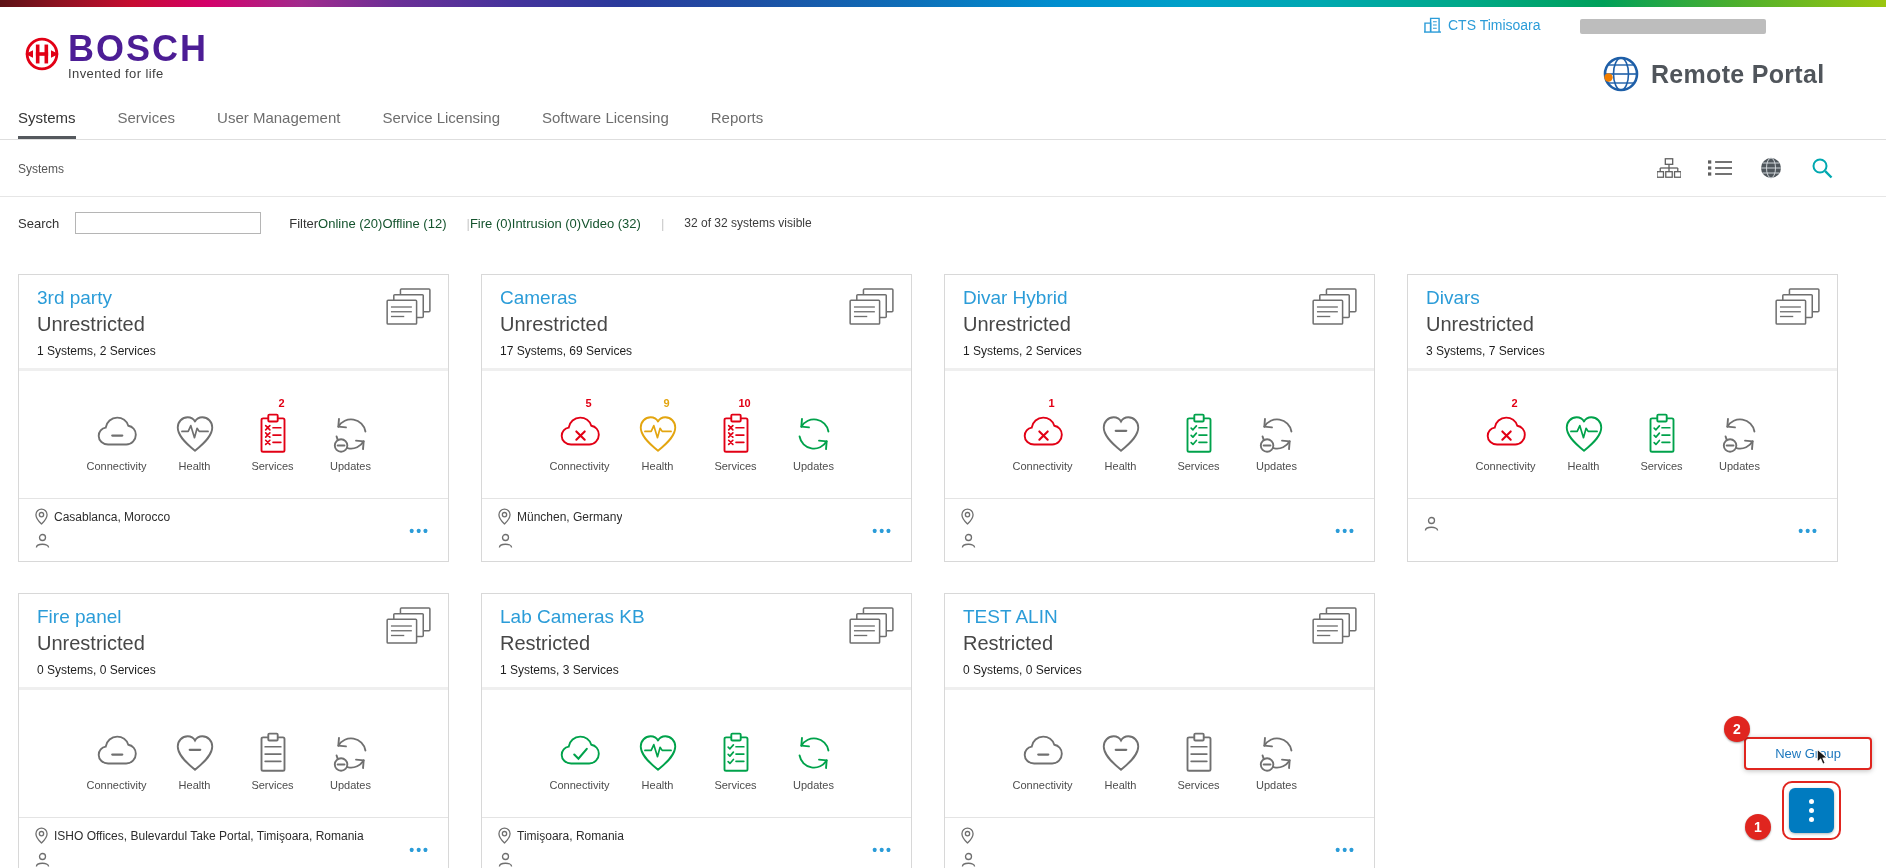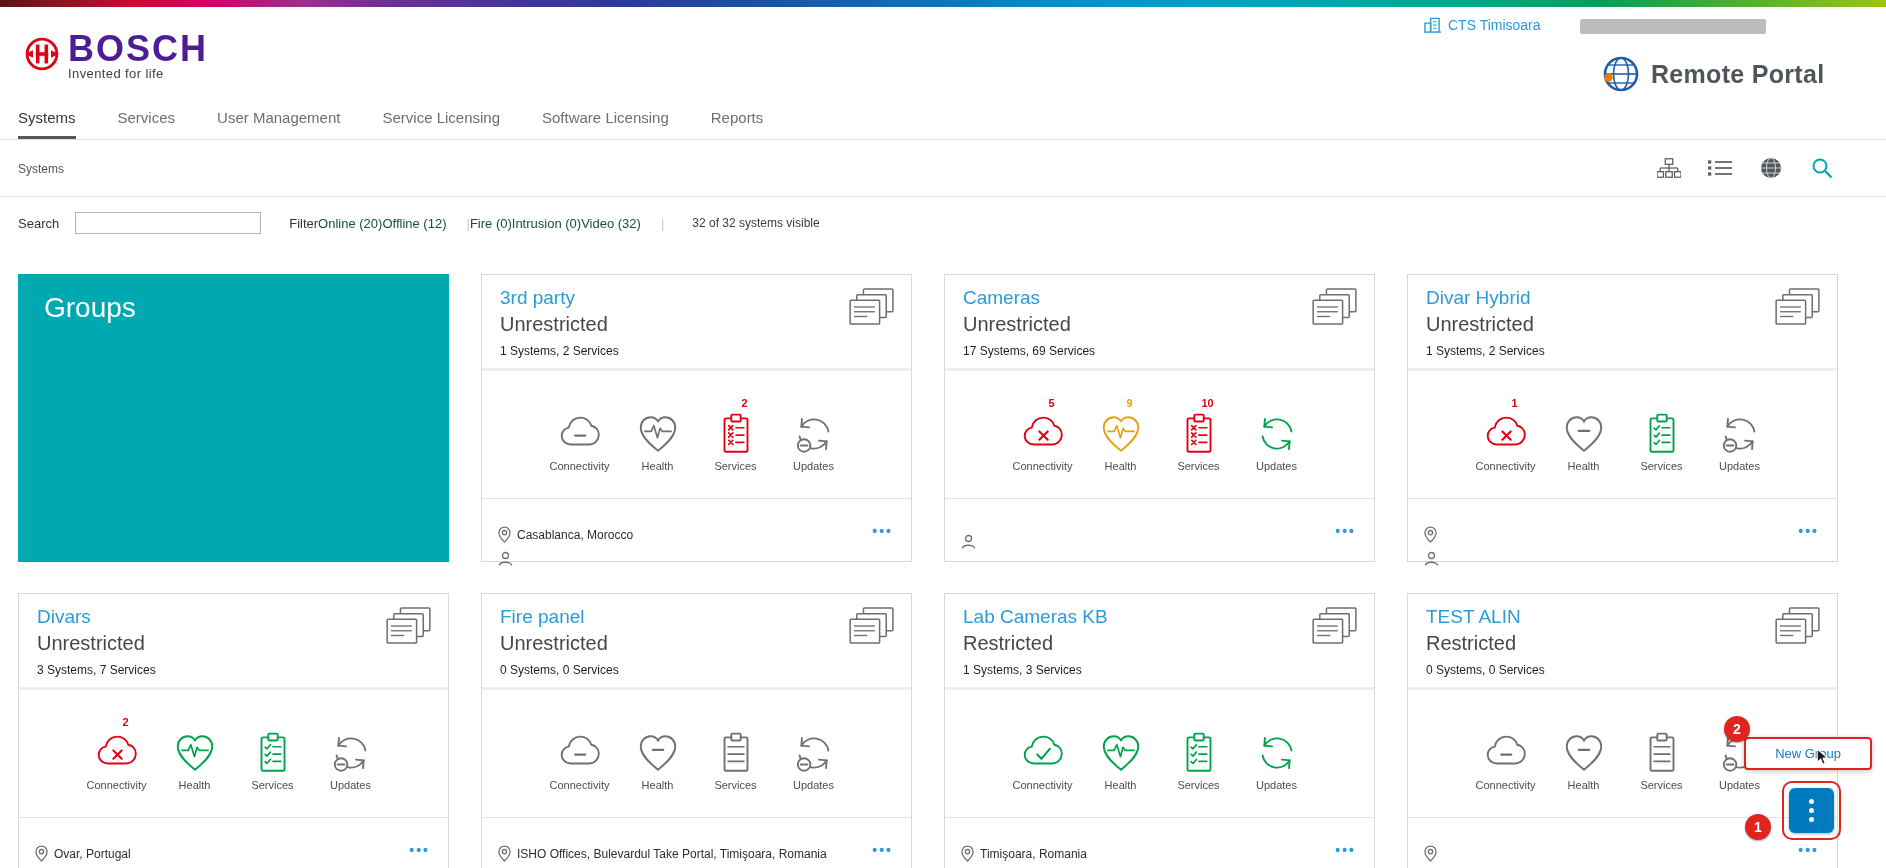--- a/index.html
+++ b/index.html
@@ -34,40 +34,40 @@
   .tools { position:absolute; right:52px; top:17px; display:flex; gap:27px; align-items:center; }
   .tool { width:24px; height:22px; color:#5f5f5f; cursor:pointer; }
   .tool.search { color:#00a8b0; }
   
   .filterrow { position:absolute; top:197px; left:0; width:1680px; height:52px; display:flex; align-items:center; font-size:13px; color:#333; }
   .f-search-label { margin-left:18px; }
   .f-input { margin-left:16px; width:186px; height:22px; border:1px solid #b5b5b5; font-size:12px; padding:0 6px; font-family:"Liberation Sans",sans-serif; }
   .f-filter-label { margin-left:28px; }
   .f-link { color:#14532d; cursor:pointer; }
   .f-sep { margin-left:20px; color:#c9c9c9; }
-  .f-summary { margin-left:28px; font-size:12px; color:#3c3c3c; }
+  .f-summary { margin-left:20px; font-size:12px; color:#3c3c3c; }
   
   .cards { position:absolute; left:18px; top:274px; display:grid; grid-template-columns:repeat(4,431px); grid-auto-rows:288px; gap:31px 32px; }
   .groups-tile { background:#00a8b0; color:#fff; padding:18px 26px; font-size:28px; }
   .card { position:relative; background:#fff; border:1px solid #d8d8d8; }
   .card-head { height:93px; padding:12px 18px; position:relative; }
   .card-title { font-size:19px; color:#2b9cd8; line-height:22px; cursor:pointer; display:inline-block; }
   .card-restriction { font-size:20px; color:#474747; margin-top:4px; }
   .card-counts { font-size:12px; color:#1e1e1e; margin-top:8px; }
   .stack-icon { position:absolute; top:13px; right:16px; width:46px; height:38px; color:#6f6f6f; }
   .card-sep { height:3px; background:#efefef; }
   .card-body { height:129px; display:flex; justify-content:center; gap:18px; padding-top:26px; }
   .status { width:60px; text-align:center; }
   .badge { height:14px; font-size:11px; font-weight:bold; line-height:13px; transform:translateX(9px); }
   .badge:empty { visibility:hidden; }
   .badge.red { color:#e20015; } .badge.yellow { color:#e3a50f; }
   .sic { width:50px; height:46px; display:block; margin:0 auto; }
   .c-red { color:#e20015; } .c-green { color:#00a24b; } .c-yellow { color:#e3a50f; } .c-gray { color:#707070; }
   .slabel { font-size:11px; color:#4d4d4d; margin-top:3px; }
-  .card-foot { position:absolute; left:0; right:0; bottom:0; height:63px; border-top:1px solid #e4e4e4; padding:27px 16px; }
+  .card-foot { position:absolute; left:0; right:0; bottom:0; height:63px; border-top:1px solid #e4e4e4; padding:9px 16px; }
   .loc-row { display:flex; align-items:center; gap:6px; height:17px; }
   .pin { width:13px; height:17px; color:#6f6f6f; flex:none; }
   .loc-text { font-size:12px; color:#2d2d2d; white-space:nowrap; overflow:hidden; }
   .person { width:15px; height:15px; color:#6f6f6f; margin-top:8px; display:block; }
   .more { position:absolute; right:18px; top:24px; color:#2b9cd8; font-size:14px; font-weight:bold; letter-spacing:2px; cursor:pointer; }
   
   .popup { position:absolute; left:1744px; top:737px; width:128px; height:33px; background:#fff; border:2px solid #e0251f; border-radius:4px; box-shadow:0 1px 5px rgba(0,0,0,.25); display:flex; align-items:center; justify-content:center; cursor:pointer; }
   .popup-label { font-size:13px; color:#1d78be; }
   .cursor-icon { position:absolute; left:70px; top:9px; width:13px; height:19px; }
   .fab-outline { position:absolute; left:1782px; top:781px; width:59px; height:59px; border:2px solid #e0251f; border-radius:10px; }
@@ -320,23 +320,20 @@
   <span class="f-sep">|</span>
   <span class="f-link">Fire (0)</span>
   <span class="f-link">Intrusion (0)</span>
   <span class="f-link">Video (32)</span>
   <span class="f-sep">|</span>
   <span class="f-summary">32 of 32 systems visible</span>
 </div>
 
 <div class="cards">
 
-  <div class="groups-tile">
-    <span>Groups</span>
-  </div>
 
   <div class="card">
     <div class="card-head">
       <span class="card-title">3rd party</span>
       <div class="card-restriction">Unrestricted</div>
       <div class="card-counts">1 Systems, 2 Services</div>
       <svg class="stack-icon">
           <use href="#ic-stack"></use>
         </svg>
     </div>
@@ -419,20 +416,26 @@
       </div>
       <div class="status">
         <div class="badge red"></div>
         <svg class="sic c-green">
             <use href="#ic-update"></use>
           </svg>
         <div class="slabel">Updates</div>
       </div>
     </div>
     <div class="card-foot">
+      <div class="loc-row">
+        <svg class="pin">
+            <use href="#ic-pin"></use>
+          </svg>
+        <span class="loc-text">München, Germany</span>
+      </div>
       <svg class="person">
           <use href="#ic-person"></use>
         </svg>
       <div class="more">•••</div>
     </div>
   </div>
 
   <div class="card">
     <div class="card-head">
       <span class="card-title">Divar Hybrid</span>
@@ -521,26 +524,20 @@
       </div>
       <div class="status">
         <div class="badge red"></div>
         <svg class="sic c-gray">
             <use href="#ic-update-minus"></use>
           </svg>
         <div class="slabel">Updates</div>
       </div>
     </div>
     <div class="card-foot">
-      <div class="loc-row">
-        <svg class="pin">
-            <use href="#ic-pin"></use>
-          </svg>
-        <span class="loc-text">Ovar, Portugal</span>
-      </div>
       <svg class="person">
           <use href="#ic-person"></use>
         </svg>
       <div class="more">•••</div>
     </div>
   </div>
 
   <div class="card">
     <div class="card-head">
       <span class="card-title">Fire panel</span>

